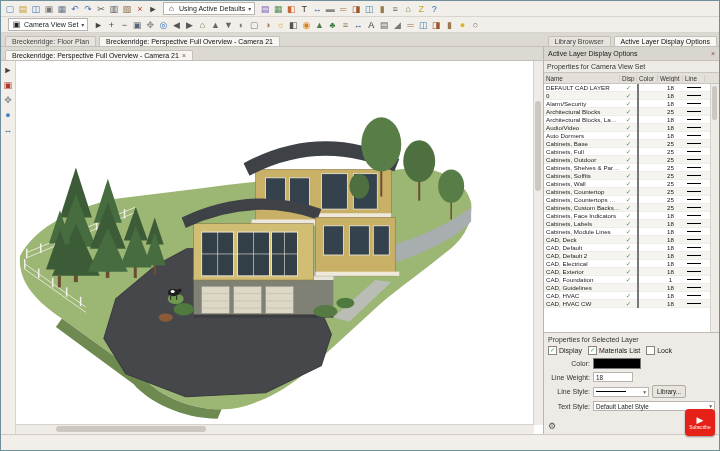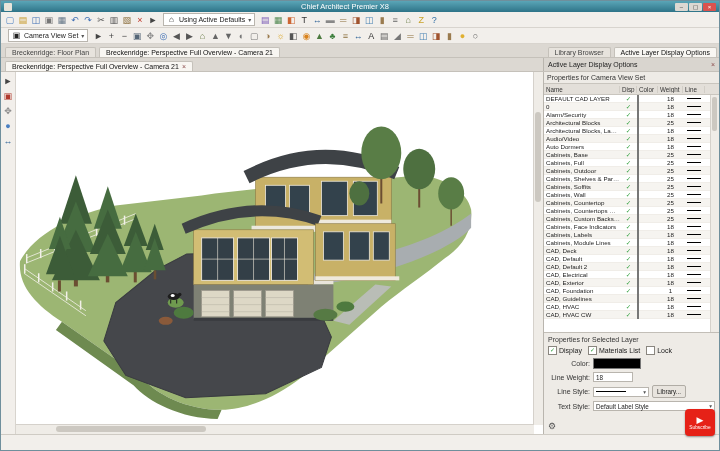--- a/index.html
+++ b/index.html
@@ -76,29 +76,20 @@
   
   .subscribe{position:absolute;right:5px;bottom:15px;width:30px;height:27px;background:#e62117;border-radius:4px;display:flex;flex-direction:column;align-items:center;justify-content:center;color:#fff;box-shadow:0 1px 2px rgba(0,0,0,.4);}
   .subscribe .play{font-size:9px;line-height:10px;}
   .subscribe .label{font-size:4.8px;line-height:6px;}
 </style>
 </head>
 <body>
 
 <div class="app">
 
-  <div class="titlebar">
-    <span class="appicon"></span>
-    <span class="title">Chief Architect Premier X8</span>
-    <span class="winbtns">
-      <span>–</span>
-      <span>▢</span>
-      <span class="close">×</span>
-    </span>
-  </div>
 
 
   <div class="toolbar">
     <span class="iconset">
         <span class="tbicon" style="color: rgb(74, 127, 193);">▢</span>
         <span class="tbicon" style="color: rgb(199, 154, 42);">▤</span>
         <span class="tbicon" style="color: rgb(63, 111, 181);">◫</span>
         <span class="tbicon" style="color: rgb(119, 119, 119);">▣</span>
         <span class="tbicon" style="color: rgb(102, 119, 136);">▦</span>
         <span class="tbicon" style="color: rgb(63, 111, 181);">↶</span>

